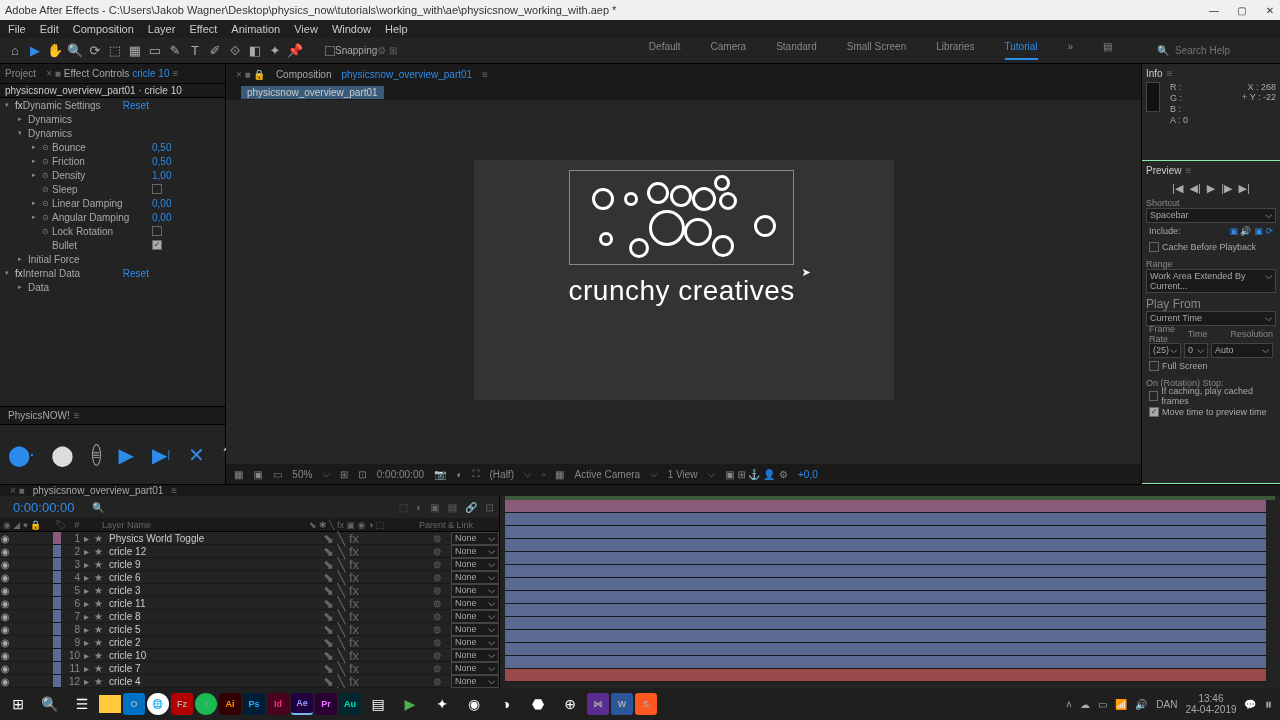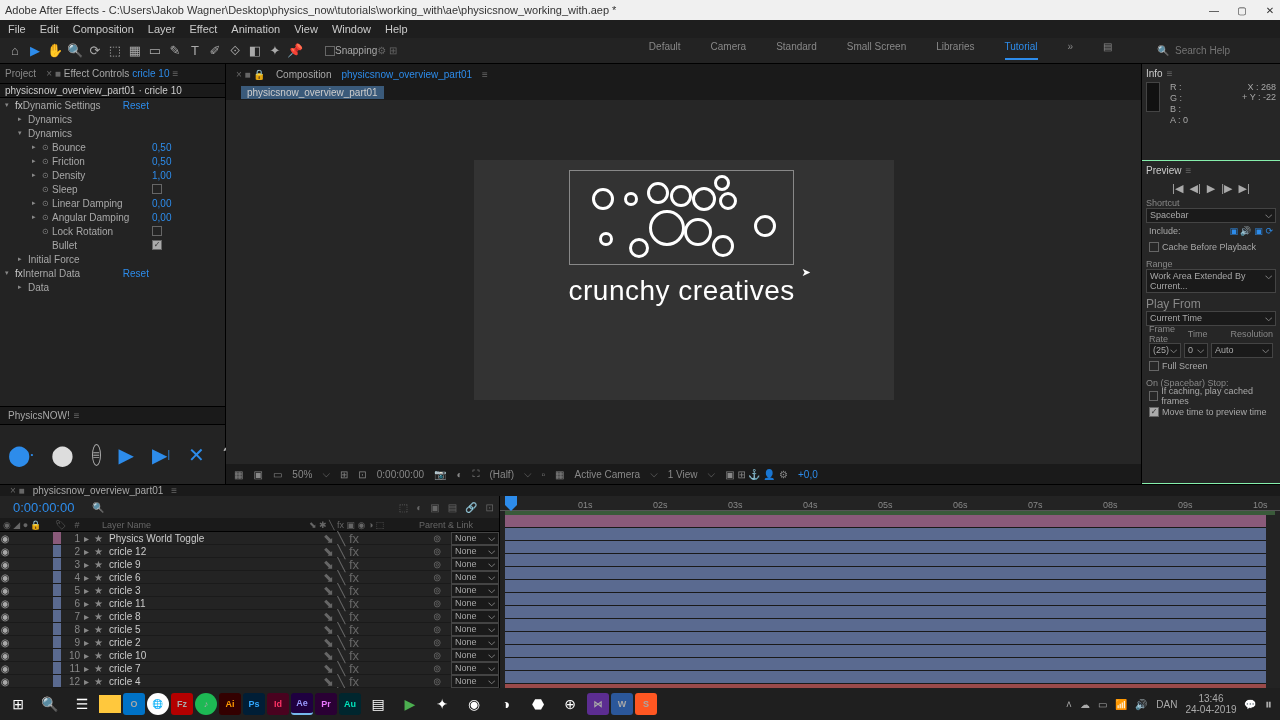--- a/index.html
+++ b/index.html
@@ -403,21 +403,21 @@
           </span>
         <span class="pv-dropdown" style="flex:1">
             <span>Auto</span>
             <span>⌵</span>
           </span>
       </div>
       <div class="pv-row">
           <span class="checkbox"></span>
           <span>Full Screen</span>
         </div>
-      <div style="font-size:9px;color:#888;margin-top:4px">On (Spacebar) Stop:</div>
+      <div style="font-size:9px;color:#888;margin-top:4px">On (Rotation) Stop:</div>
       <div class="pv-row">
           <span class="checkbox"></span>
           <span>If caching, play cached frames</span>
         </div>
       <div class="pv-row">
           <span class="checkbox checked"></span>
           <span>Move time to preview time</span>
         </div>
     </div>
   </div>
@@ -658,33 +658,20 @@
             <span class="tl-switches">⬊  ╲ fx</span>
             <span style="width:18px;color:#666">⊚</span>
             <span class="tl-parent-dd">
               <span>None</span>
               <span>⌵</span>
             </span>
           </div>
         </div>
     </div>
     <div class="tl-right">
-      <div class="time-ruler">
-        <div class="playhead"></div>
-        <span class="time-mark" style="left:78px">01s</span>
-        <span class="time-mark" style="left:153px">02s</span>
-        <span class="time-mark" style="left:228px">03s</span>
-        <span class="time-mark" style="left:303px">04s</span>
-        <span class="time-mark" style="left:378px">05s</span>
-        <span class="time-mark" style="left:453px">06s</span>
-        <span class="time-mark" style="left:528px">07s</span>
-        <span class="time-mark" style="left:603px">08s</span>
-        <span class="time-mark" style="left:678px">09s</span>
-        <span class="time-mark" style="left:753px">10s</span>
-      </div>
       <div class="work-area"></div>
       <div class="track-area" id="track-area">
           <div class="track pink"></div>
           <div class="track"></div>
           <div class="track"></div>
           <div class="track"></div>
           <div class="track"></div>
           <div class="track"></div>
           <div class="track"></div>
           <div class="track"></div>

